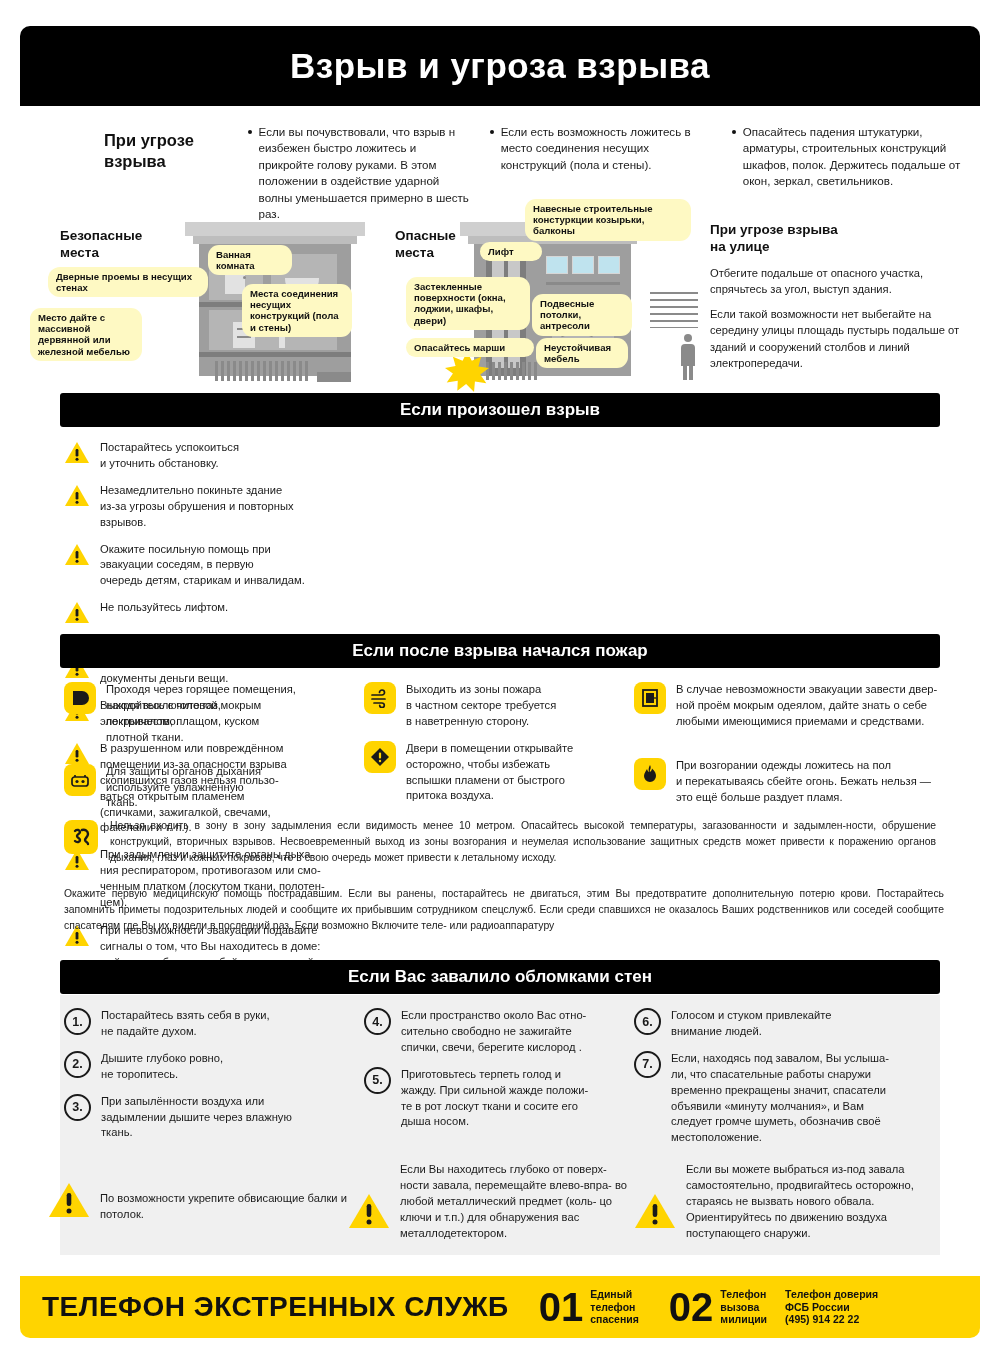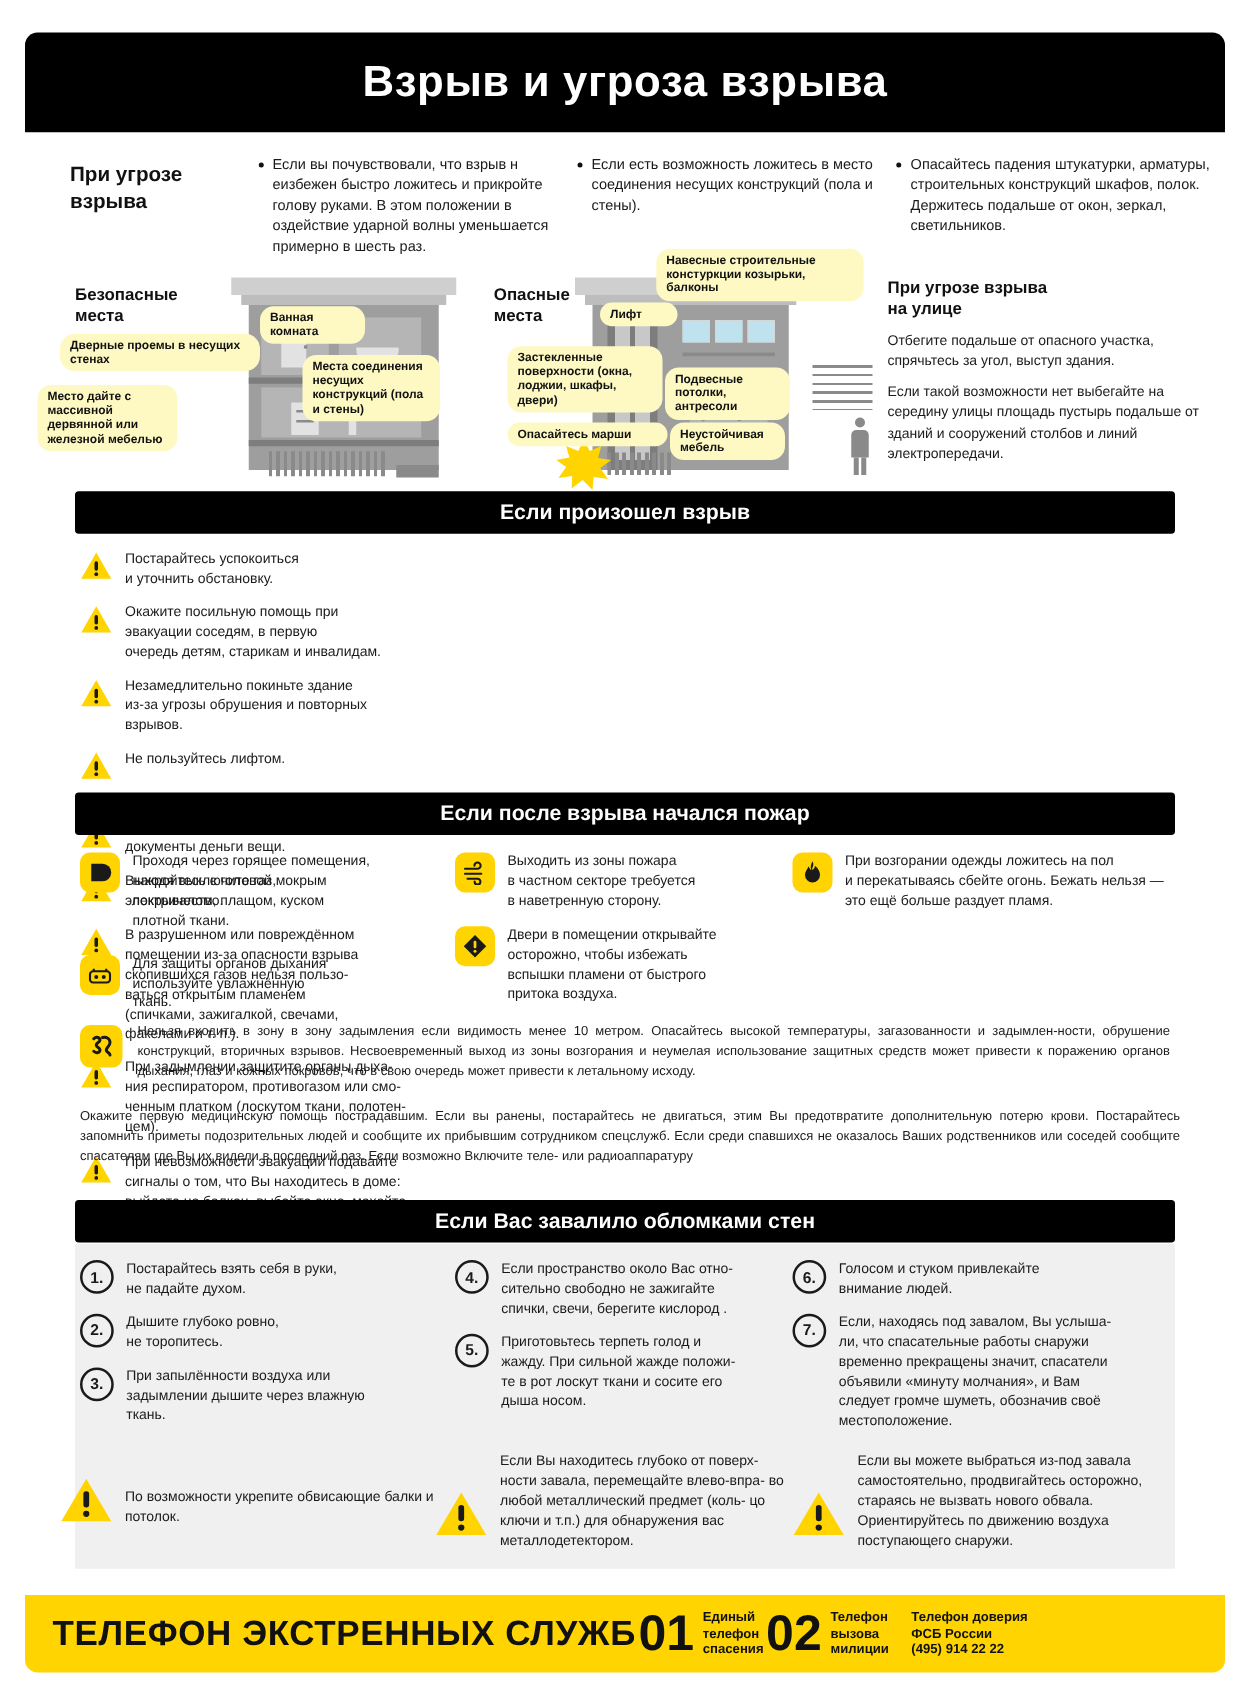--- a/index.html
+++ b/index.html
@@ -40,20 +40,21 @@
     position: absolute; left: 36px; top: 18px;
     width: 920px;
     display: flex;
     gap: 16px;
   }
   .col-headline {
     width: 140px;
     font-size: 16.5px; font-weight: bold; line-height: 1.28;
     color: #111;
     padding-top: 6px;
+    margin-left: 48px;
   }
   .bullet-col { width: 248px; }
   .bullet-col.wide { width: 268px; }
   .bullet {
     display: flex; gap: 7px;
     font-size: 11.6px; line-height: 1.42; color: #1a1a1a;
   }
   .bullet .dot {
     flex: 0 0 auto; width: 4px; height: 4px; border-radius: 50%;
     background: #111; margin-top: 6px;
@@ -184,21 +185,21 @@
     width: 960px; height: 62px;
     background: #FFD400;
     border-radius: 0 0 10px 10px;
     display: flex; align-items: center;
     padding: 0 22px;
   }
   .phone-bar .big-label {
     font-size: 28px; font-weight: bold; color: #111; letter-spacing: 0.5px;
     white-space: nowrap;
   }
-  .phone-group { display: flex; align-items: center; gap: 7px; margin-left: 2px; }
+  .phone-group { display: flex; align-items: center; gap: 7px; margin-left: 30px; }
   .phone-num { font-size: 40px; font-weight: bold; color: #111; line-height: 1; }
   .phone-cap { font-size: 10.5px; font-weight: bold; color: #111; line-height: 1.22; }
   .phone-trust { margin-left: 18px; font-size: 10.5px; font-weight: bold; color:#111; line-height: 1.22; }
 </style>
 </head>
 <body>
 
 <div class="poster">
 
   <div class="title-bar">
@@ -340,35 +341,35 @@
 и уточнить обстановку.</span>
       </div>
       <div class="item">
         <span class="tri">
             <svg width="26" height="23" viewBox="0 0 26 23">
               <path d="M13 1 L25 22 L1 22 Z" fill="#FFD400"></path>
               <rect x="11.6" y="8" width="2.8" height="7.5" rx="1.3" fill="#1a1a1a"></rect>
               <circle cx="13" cy="18.3" r="1.5" fill="#1a1a1a"></circle>
             </svg>
           </span>
+        <span class="txt" style="white-space:pre-line">Незамедлительно покиньте здание
+из-за угрозы обрушения и повторных
+взрывов.</span>
+      </div>
+      <div class="item">
+        <span class="tri">
+            <svg width="26" height="23" viewBox="0 0 26 23">
+              <path d="M13 1 L25 22 L1 22 Z" fill="#FFD400"></path>
+              <rect x="11.6" y="8" width="2.8" height="7.5" rx="1.3" fill="#1a1a1a"></rect>
+              <circle cx="13" cy="18.3" r="1.5" fill="#1a1a1a"></circle>
+            </svg>
+          </span>
         <span class="txt" style="white-space:pre-line">Окажите посильную помощь при
 эвакуации соседям, в первую
 очередь детям, старикам и инвалидам.</span>
-      </div>
-      <div class="item">
-        <span class="tri">
-            <svg width="26" height="23" viewBox="0 0 26 23">
-              <path d="M13 1 L25 22 L1 22 Z" fill="#FFD400"></path>
-              <rect x="11.6" y="8" width="2.8" height="7.5" rx="1.3" fill="#1a1a1a"></rect>
-              <circle cx="13" cy="18.3" r="1.5" fill="#1a1a1a"></circle>
-            </svg>
-          </span>
-        <span class="txt" style="white-space:pre-line">Незамедлительно покиньте здание
-из-за угрозы обрушения и повторных
-взрывов.</span>
       </div>
       <div class="item">
         <span class="tri">
             <svg width="26" height="23" viewBox="0 0 26 23">
               <path d="M13 1 L25 22 L1 22 Z" fill="#FFD400"></path>
               <rect x="11.6" y="8" width="2.8" height="7.5" rx="1.3" fill="#1a1a1a"></rect>
               <circle cx="13" cy="18.3" r="1.5" fill="#1a1a1a"></circle>
             </svg>
           </span>
         <span class="txt" style="white-space:pre-line">Не пользуйтесь лифтом.</span>
@@ -500,20 +501,32 @@
             </svg>
           </span>
         <span class="txt" style="white-space:pre-line">Двери в помещении открывайте
 осторожно, чтобы избежать
 вспышки пламени от быстрого
 притока воздуха.</span>
       </div>
     </div>
 
     <div class="gcol" style="width:310px;">
+      <div class="item" style="margin-bottom:28px;">
+        <span class="sq">
+            <svg width="20" height="20" viewBox="0 0 20 20">
+              <rect x="3" y="2" width="14" height="16" fill="none" stroke="#1a1a1a" stroke-width="1.8"></rect>
+              <rect x="6" y="5" width="8" height="10" fill="#1a1a1a"></rect>
+              <circle cx="15" cy="10" r="0.9" fill="#1a1a1a"></circle>
+            </svg>
+          </span>
+        <span class="txt" style="white-space:pre-line">В случае невозможности эвакуации завести двер-
+ной проём мокрым одеялом, дайте знать о себе
+любыми имеющимися приемами и средствами.</span>
+      </div>
       <div class="item">
         <span class="sq">
             <svg width="20" height="20" viewBox="0 0 20 20">
               <path d="M10 1c2 4-1 5 0 7 1-1 2-2 2-3.5 3 2.5 4 5 4 7.5a6 6 0 1 1-12 0c0-3 2-5 3-7 .5 1.5 1 2.5 2 3-1-3 0-5 1-7z" fill="#1a1a1a"></path>
             </svg>
           </span>
         <span class="txt" style="white-space:pre-line">При возгорании одежды ложитесь на пол
 и перекатываясь сбейте огонь. Бежать нельзя —
 это ещё больше раздует пламя.</span>
       </div>

